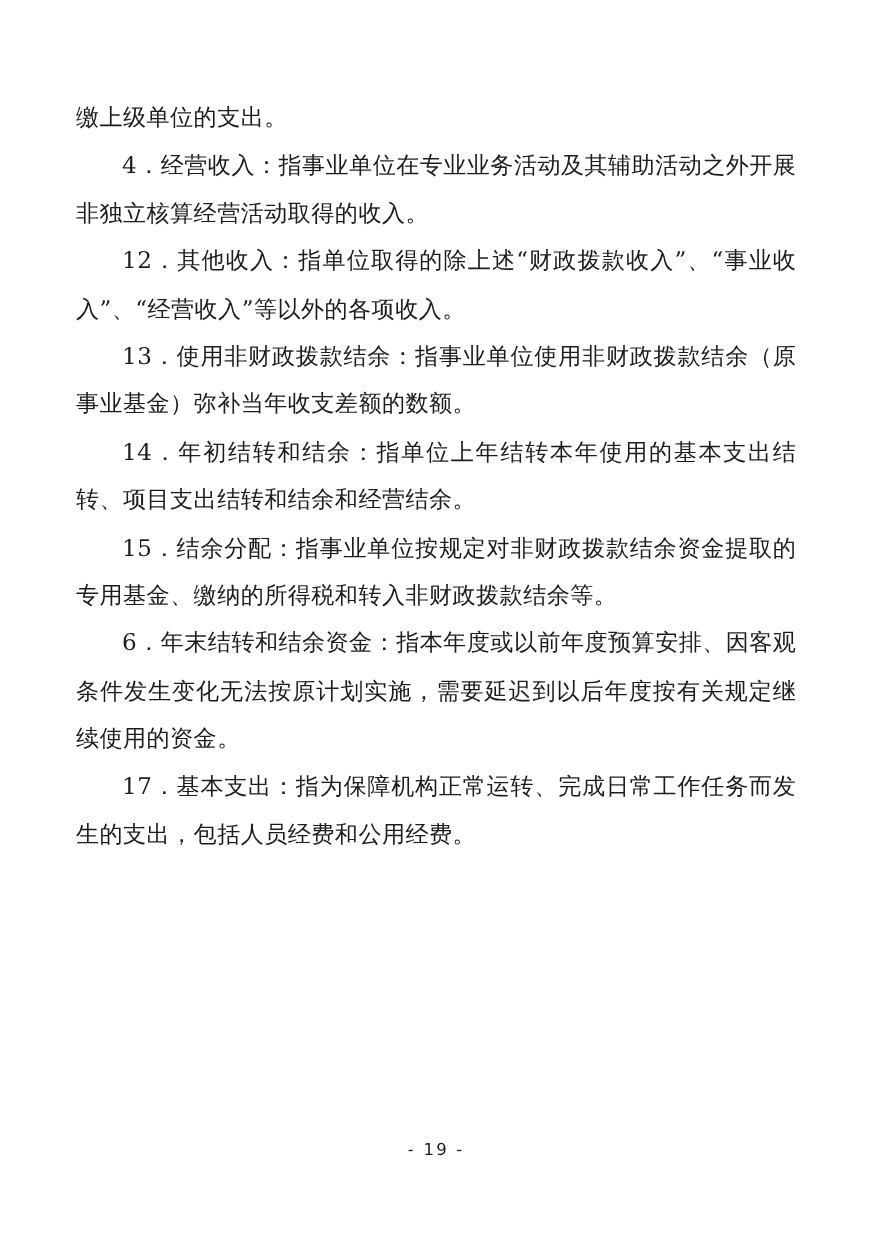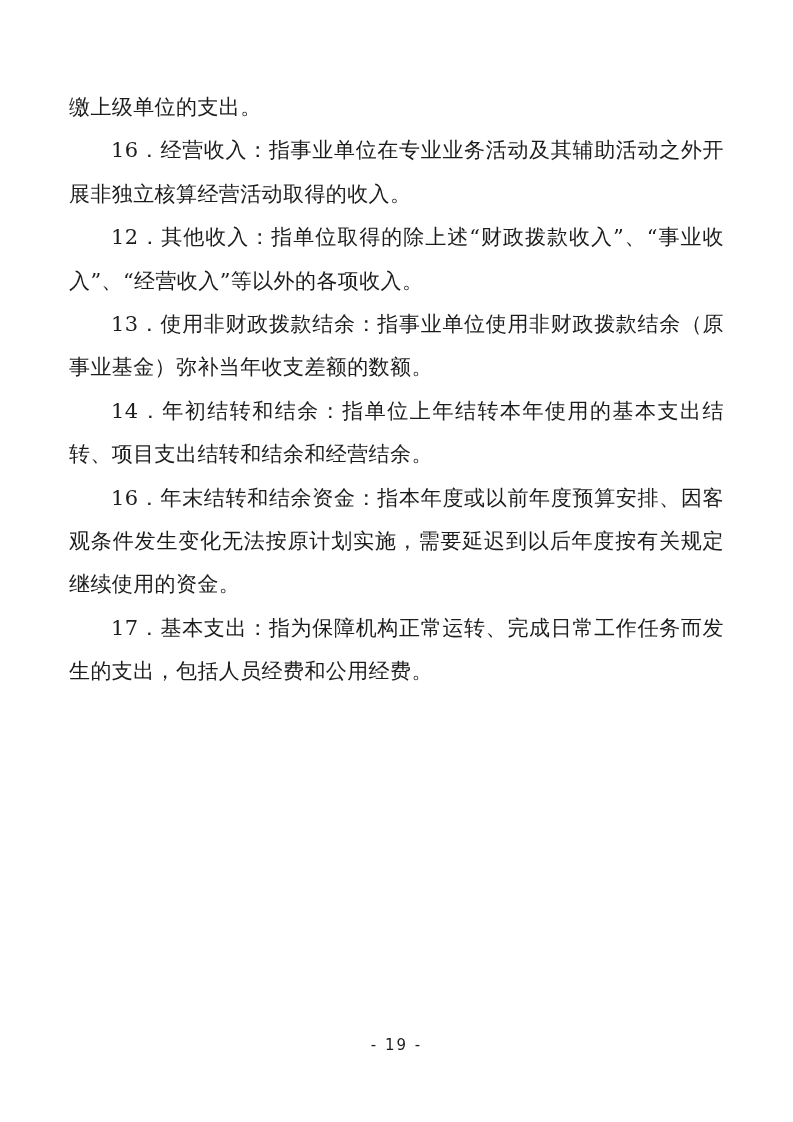--- a/index.html
+++ b/index.html
@@ -45,21 +45,22 @@
     color: #1c1c1c;
     font-family: "DejaVu Sans", "Liberation Sans", sans-serif;
   }
 </style>
 </head>
 <body>
 
 <div class="page">
   <div class="content">
     <p class="para">缴上级单位的支出。</p>
-    <p class="para indent">16．经营收入：指事业单位在专业业务活动及其辅助活动之外开展非独立核算经营活动取得的收入。</p>
+    <p class="para indent">4．经营收入：指事业单位在专业业务活动及其辅助活动之外开展非独立核算经营活动取得的收入。</p>
     <p class="para indent">12．其他收入：指单位取得的除上述“财政拨款收入”、“事业收入”、“经营收入”等以外的各项收入。</p>
     <p class="para indent">13．使用非财政拨款结余：指事业单位使用非财政拨款结余（原事业基金）弥补当年收支差额的数额。</p>
     <p class="para indent">14．年初结转和结余：指单位上年结转本年使用的基本支出结转、项目支出结转和结余和经营结余。</p>
-    <p class="para indent">16．年末结转和结余资金：指本年度或以前年度预算安排、因客观条件发生变化无法按原计划实施，需要延迟到以后年度按有关规定继续使用的资金。</p>
+    <p class="para indent">15．结余分配：指事业单位按规定对非财政拨款结余资金提取的专用基金、缴纳的所得税和转入非财政拨款结余等。</p>
+    <p class="para indent">6．年末结转和结余资金：指本年度或以前年度预算安排、因客观条件发生变化无法按原计划实施，需要延迟到以后年度按有关规定继续使用的资金。</p>
     <p class="para indent">17．基本支出：指为保障机构正常运转、完成日常工作任务而发生的支出，包括人员经费和公用经费。</p>
   </div>
   <div class="footer">- 19 -</div>
 </div>
 
 </body></html>

